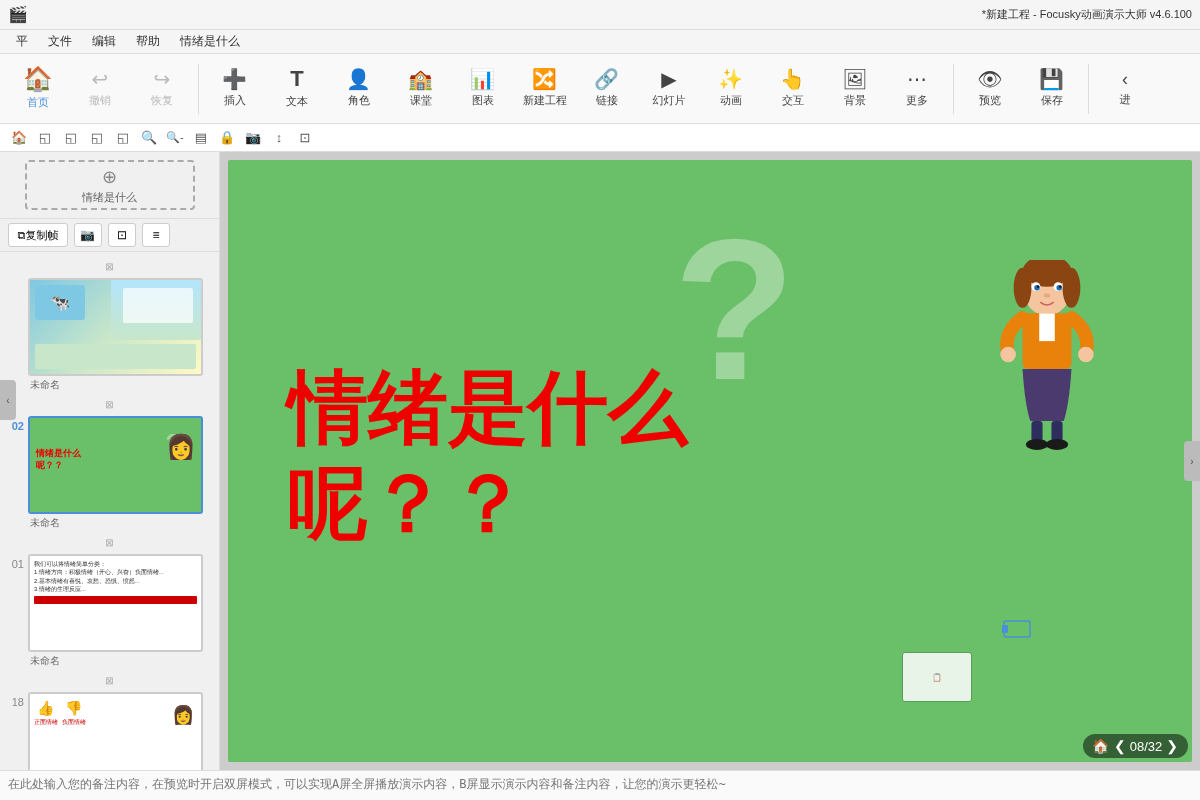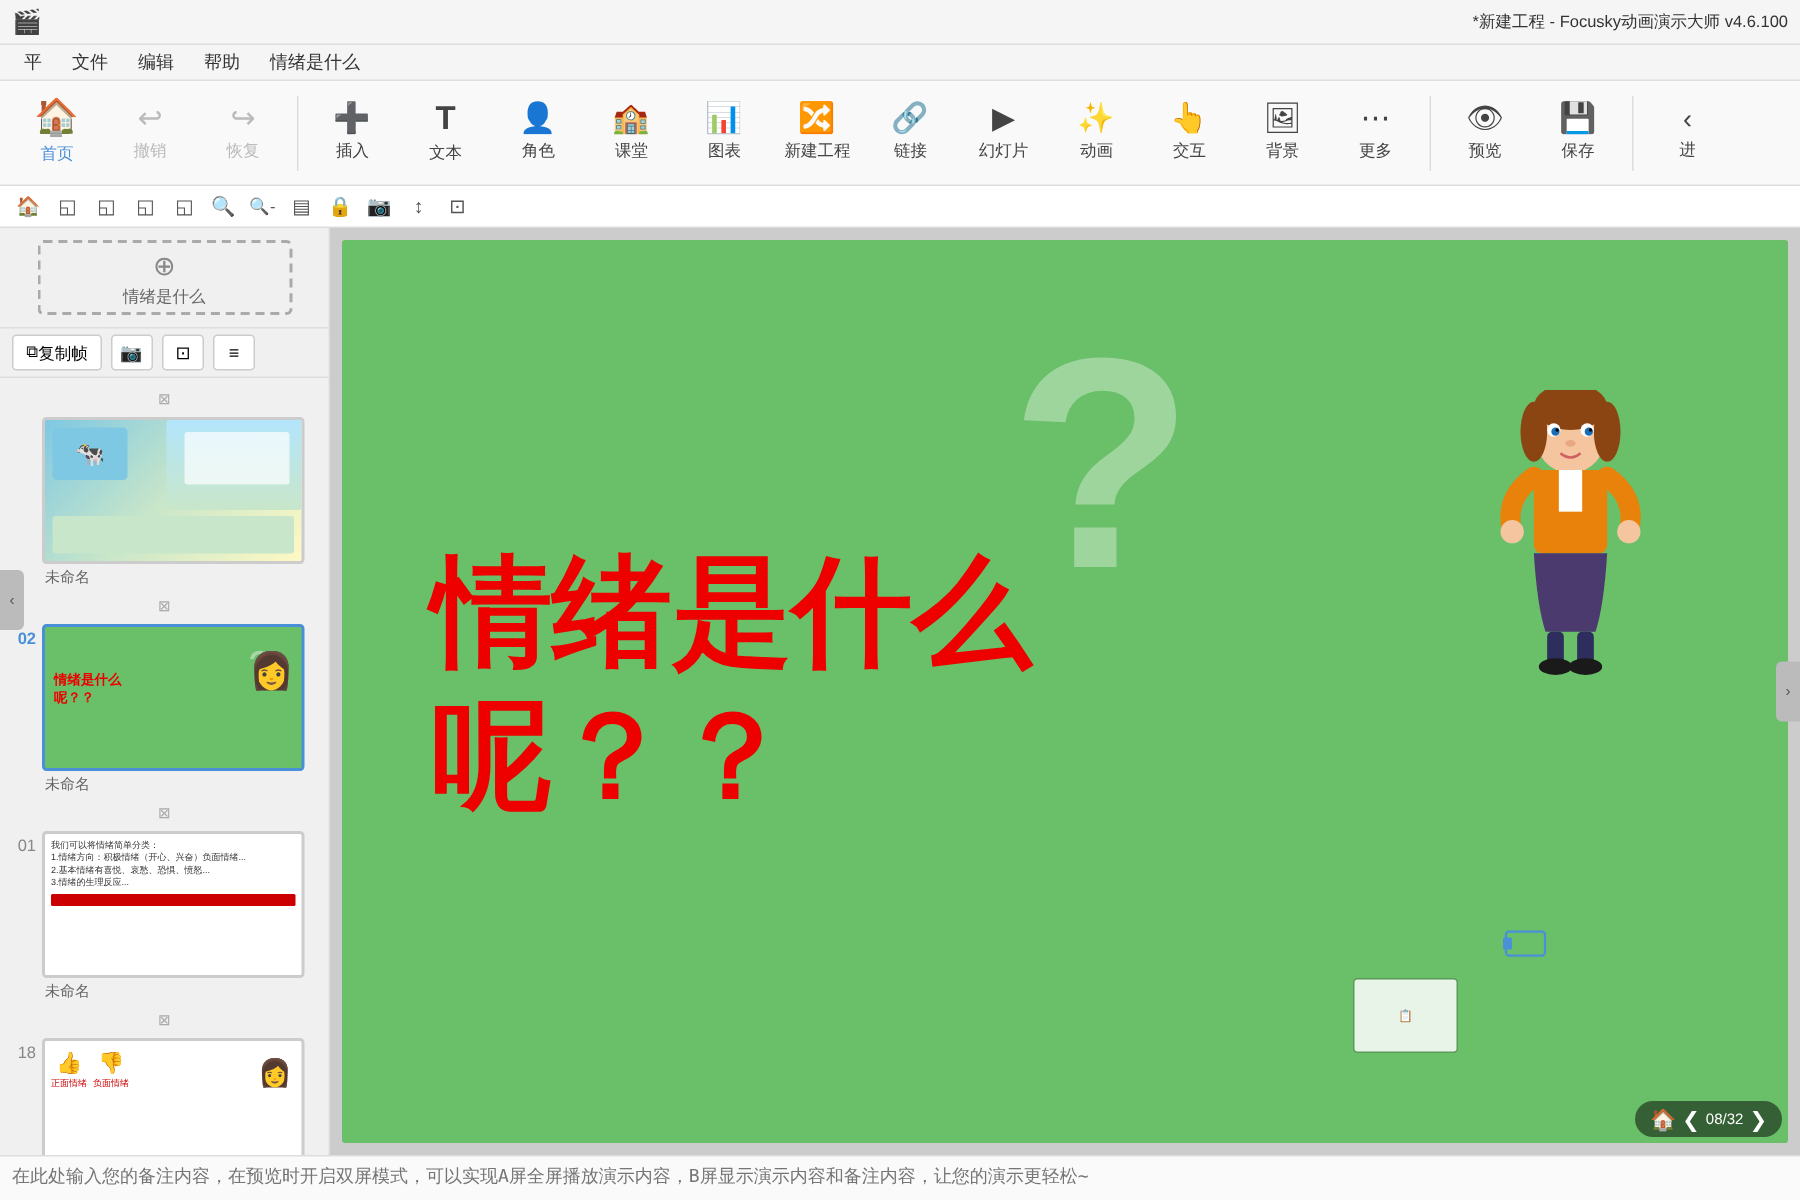--- a/index.html
+++ b/index.html
@@ -341,21 +341,21 @@
       right: 12px;
       background: rgba(0,0,0,0.5);
       border-radius: 20px;
       display: flex;
       align-items: center;
       gap: 4px;
       padding: 4px 10px;
       color: white;
     }
     .nav-btn { background: none; border: none; color: white; cursor: pointer; font-size: 14px; }
-    .nav-page { font-size: 10px; }
+    .nav-page { font-size: 13px; }
 
     
     #notes-area {
       height: 60px;
       background: #fafafa;
       border-top: 1px solid #ddd;
       display: flex;
       align-items: center;
       padding: 4px 8px;
       position: relative;

